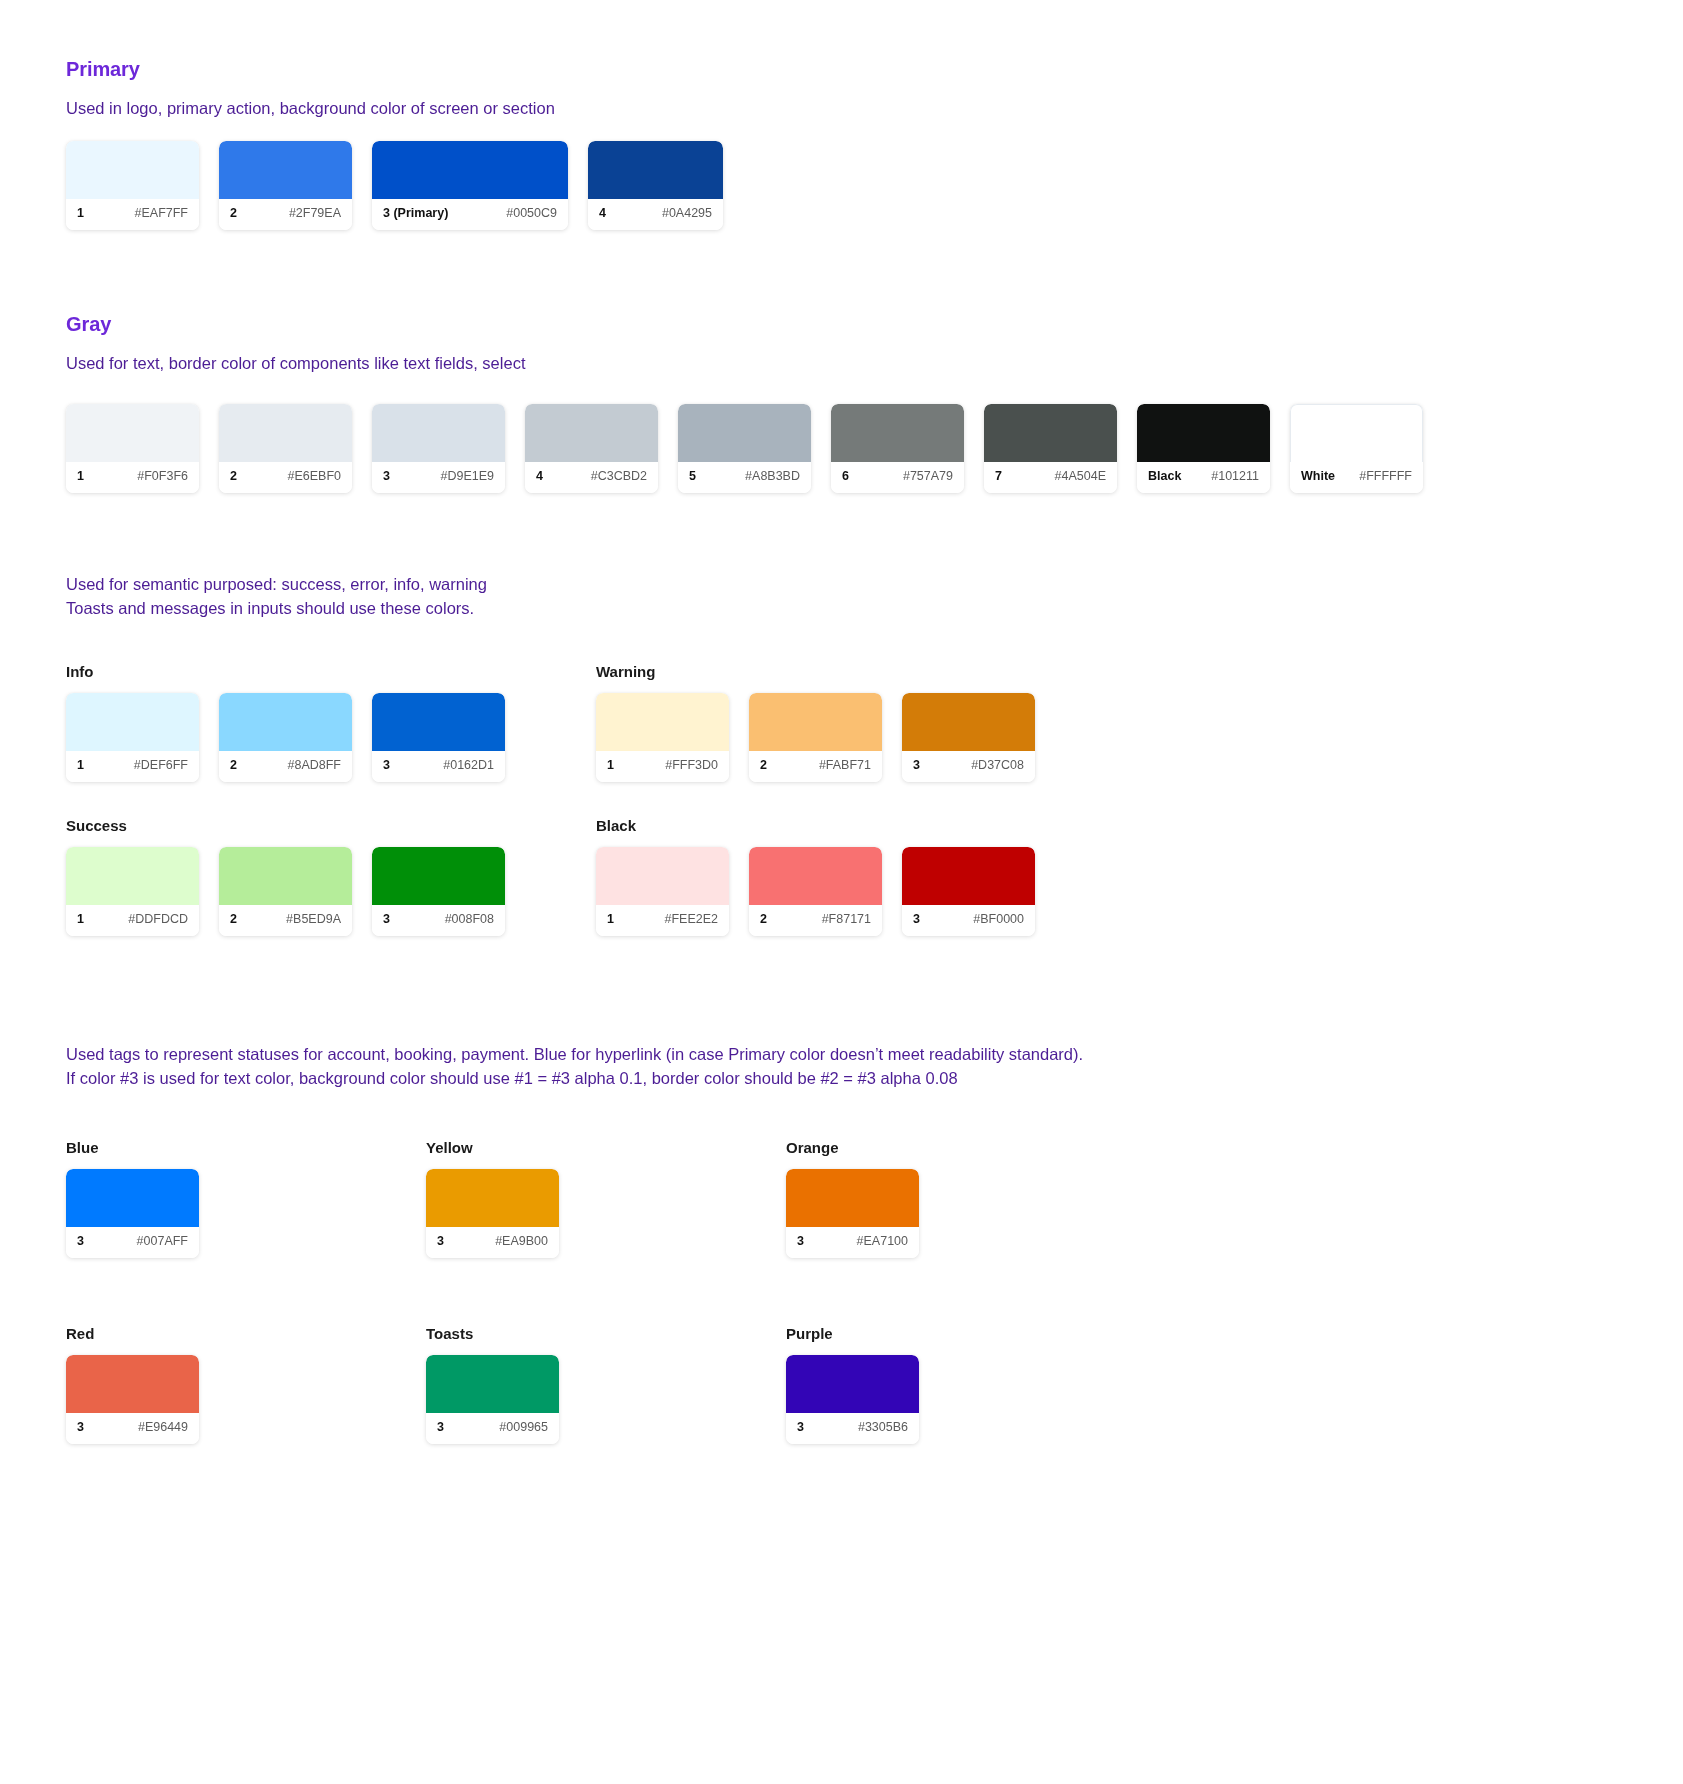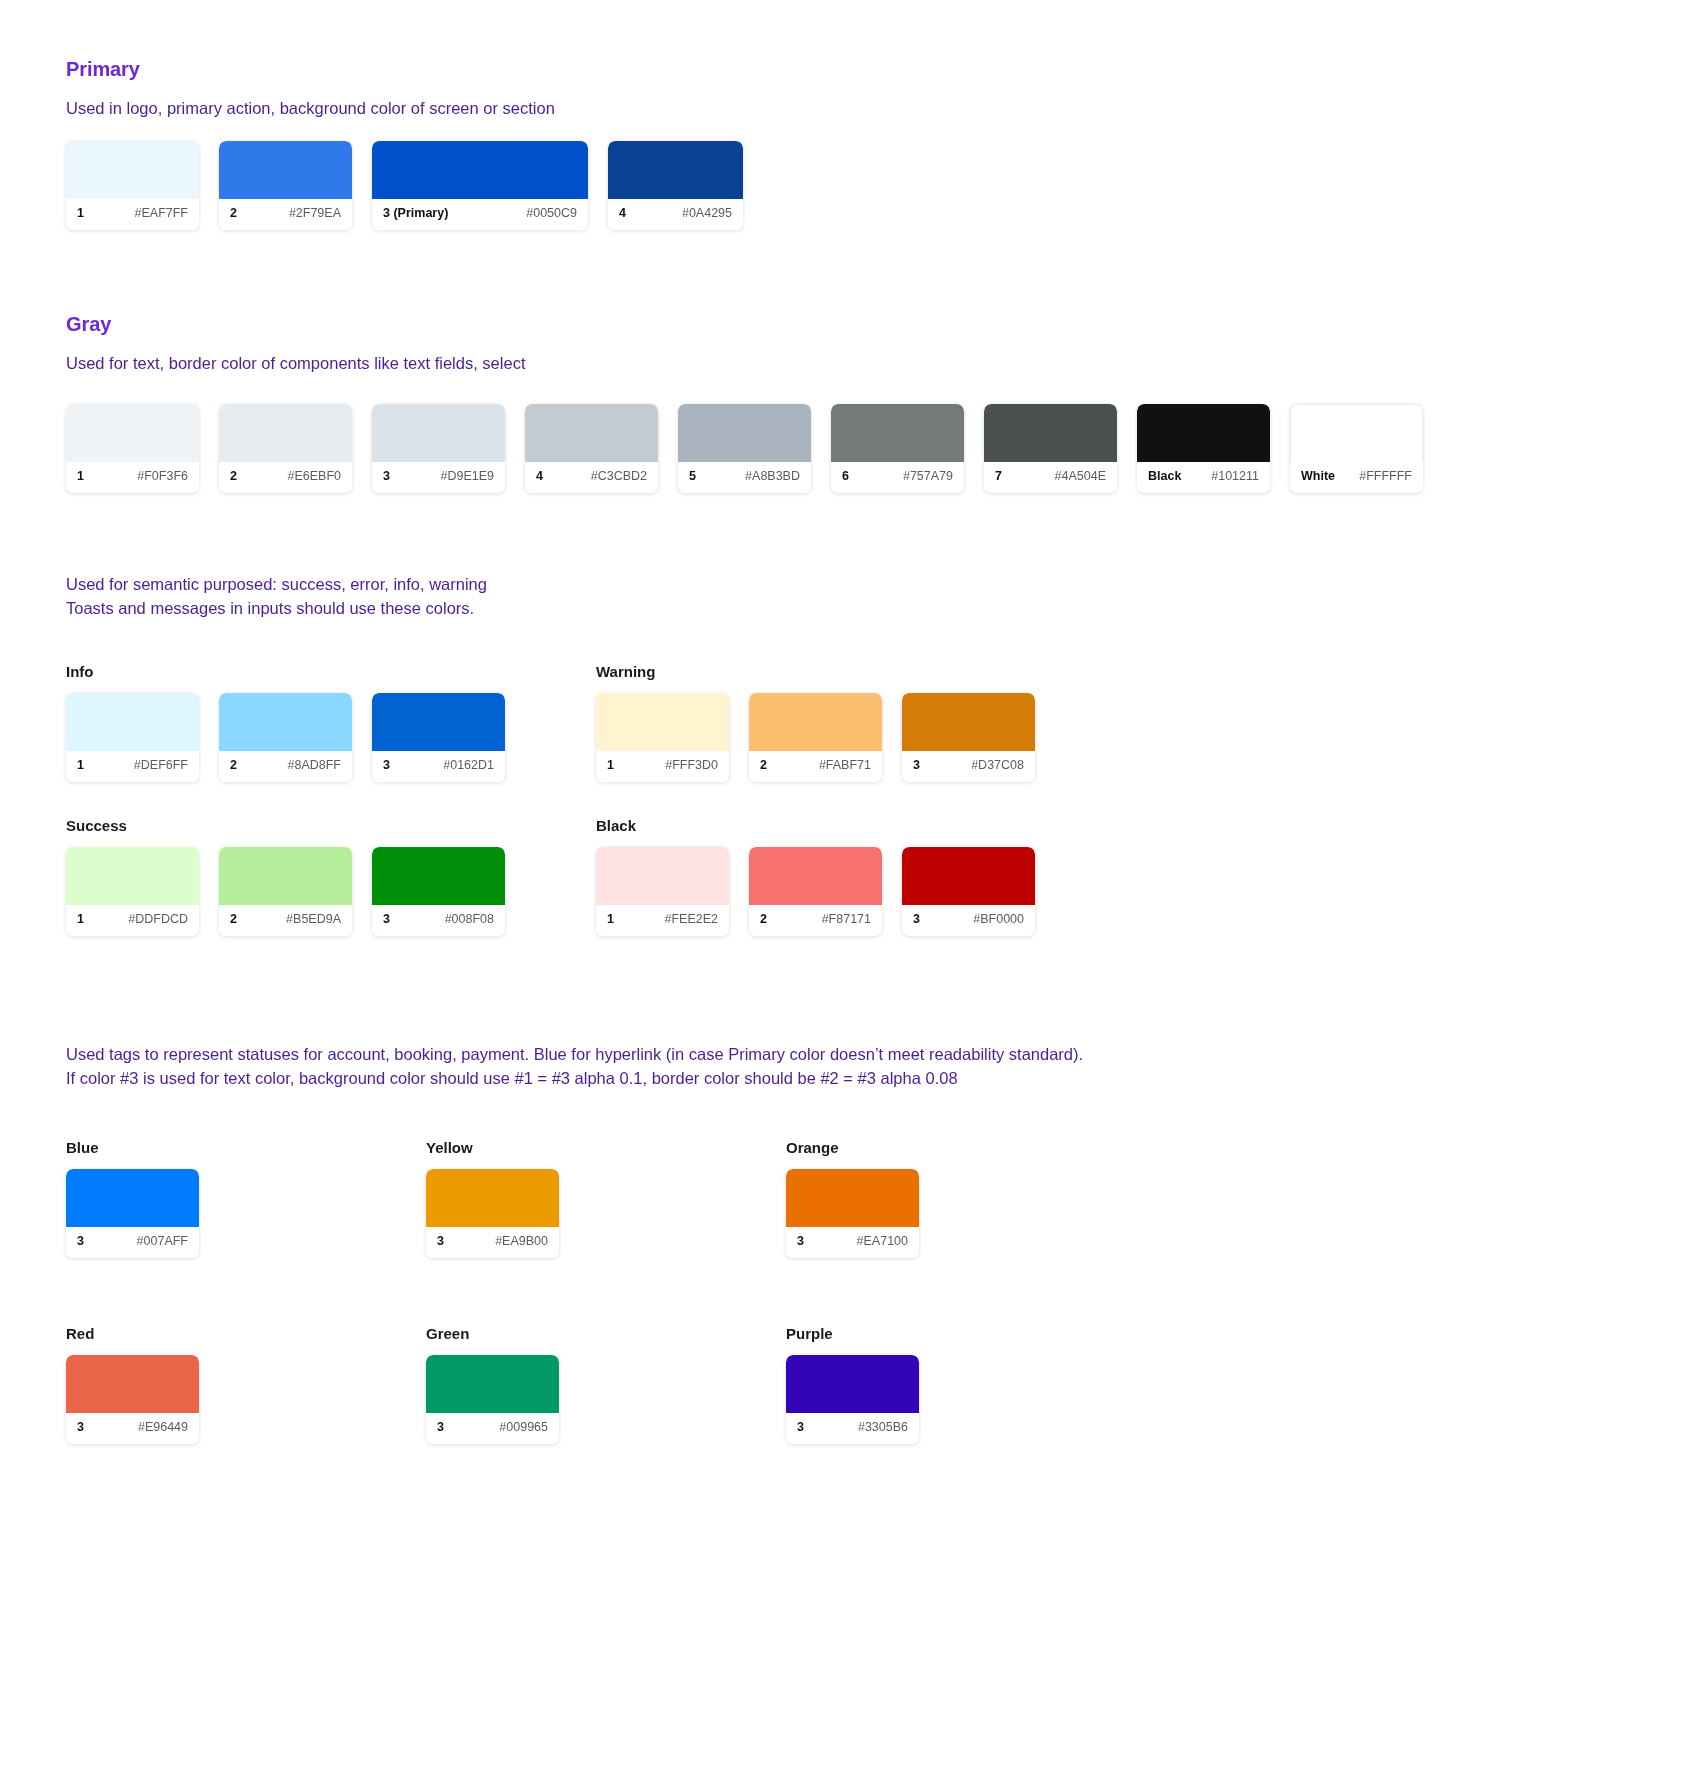--- a/index.html
+++ b/index.html
@@ -88,21 +88,21 @@
   .swatch-hex {
     font-size: 12.5px;
     font-weight: 400;
     color: #5b5b5b;
     white-space: nowrap;
     padding-left: 10px;
   }
 
   
   .w-std   { width: 133px; }
-  .w-wide  { width: 216px; }
+  .w-wide  { width: 196px; }
   .w-p4    { width: 135px; }
   .w-gray  { width: 133px; }
   .w-status{ width: 133px; }
   .w-add   { width: 133px; }
 
   
   #primary-section  { margin-bottom: 0; }
   #primary-swatches { margin-top: 20px; }
 
   #gray-section  { margin-top: 82px; }
@@ -417,21 +417,21 @@
             <div class="swatch w-add">
               <div class="swatch-color" style="background:#E96449"></div>
               <div class="swatch-meta">
                 <span class="swatch-num">3</span>
                 <span class="swatch-hex">#E96449</span>
               </div>
             </div>
           </div>
         </div>
         <div class="add-col">
-          <div class="sub-title">Green</div>
+          <div class="sub-title">Toasts</div>
           <div class="swatch-row">
             <div class="swatch w-add">
               <div class="swatch-color" style="background:#009965"></div>
               <div class="swatch-meta">
                 <span class="swatch-num">3</span>
                 <span class="swatch-hex">#009965</span>
               </div>
             </div>
           </div>
         </div>

